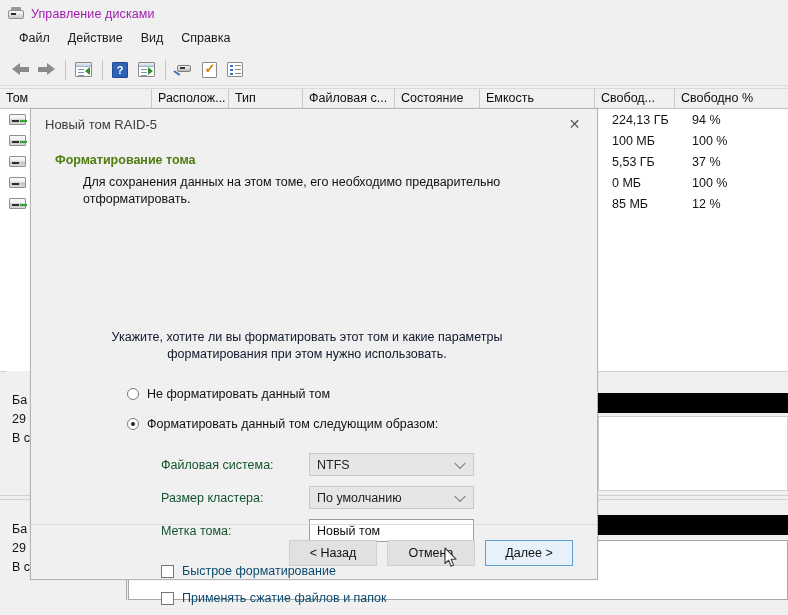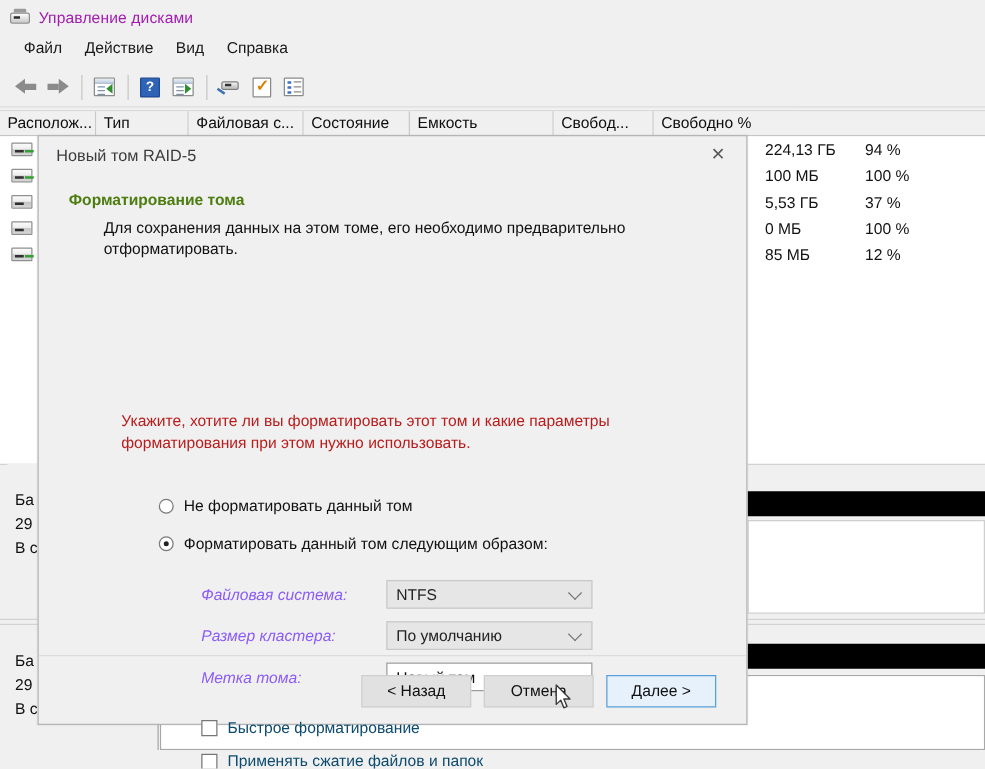--- a/index.html
+++ b/index.html
@@ -437,24 +437,25 @@
     max-width: 470px;
   }
 
   #dialog .dlg-body {
     position: absolute;
     left: 66px; top: 220px;
     right: 20px;
   }
   #dialog .intro {
     font-size: 12.5px;
-    color: #b91c1c;
+    color: #0f172a;
     line-height: 17px;
     max-width: 420px;
-    margin-bottom: 35px;
+    margin-bottom: 24px;
+    text-align: center;
   }
 
   .radio-row {
     display: flex;
     align-items: flex-start;
     margin-bottom: 16px;
     margin-left: 30px;
   }
   .radio-dot {
     width: 12px; height: 12px;
@@ -482,24 +483,23 @@
   }
 
   .field-row {
     display: flex;
     align-items: center;
     margin-bottom: 10px;
     margin-left: 64px;
   }
   .field-label {
     font-size: 12.5px;
-    color: #8b5cf6;
+    color: #14532d;
     width: 148px;
     flex: none;
-    font-style: italic;
   }
   .combo {
     width: 165px; height: 23px;
     background: #e6e6e6;
     border: 1px solid #c8c8c8;
     box-sizing: border-box;
     display: flex;
     align-items: center;
     position: relative;
     padding-left: 7px;
@@ -657,20 +657,21 @@
     </div>
     <div class="tb-btn">
       <span class="listicon">
           <span class="lbar"></span>
           <span class="ltxt"></span>
         </span>
     </div>
   </div>
 
   <div id="listheader">
+    <div class="col" style="width:152px">Том</div>
     <div class="col" style="width:77px">Располож...</div>
     <div class="col" style="width:74px">Тип</div>
     <div class="col" style="width:92px">Файловая с...</div>
     <div class="col" style="width:85px">Состояние</div>
     <div class="col" style="width:115px">Емкость</div>
     <div class="col" style="width:80px">Свобод...</div>
     <div class="col" style="width:113px;border-right:none">Свободно %</div>
   </div>
 
   <div id="volumelist">

